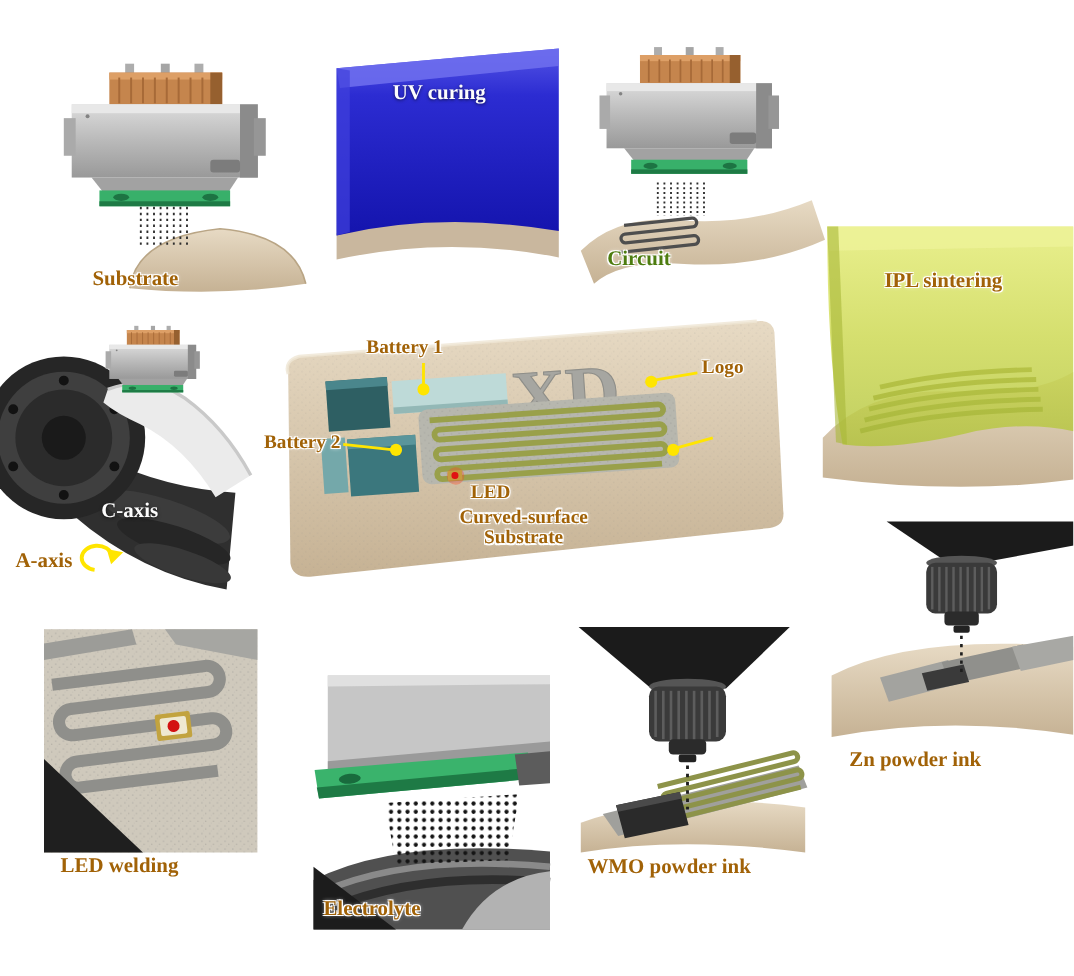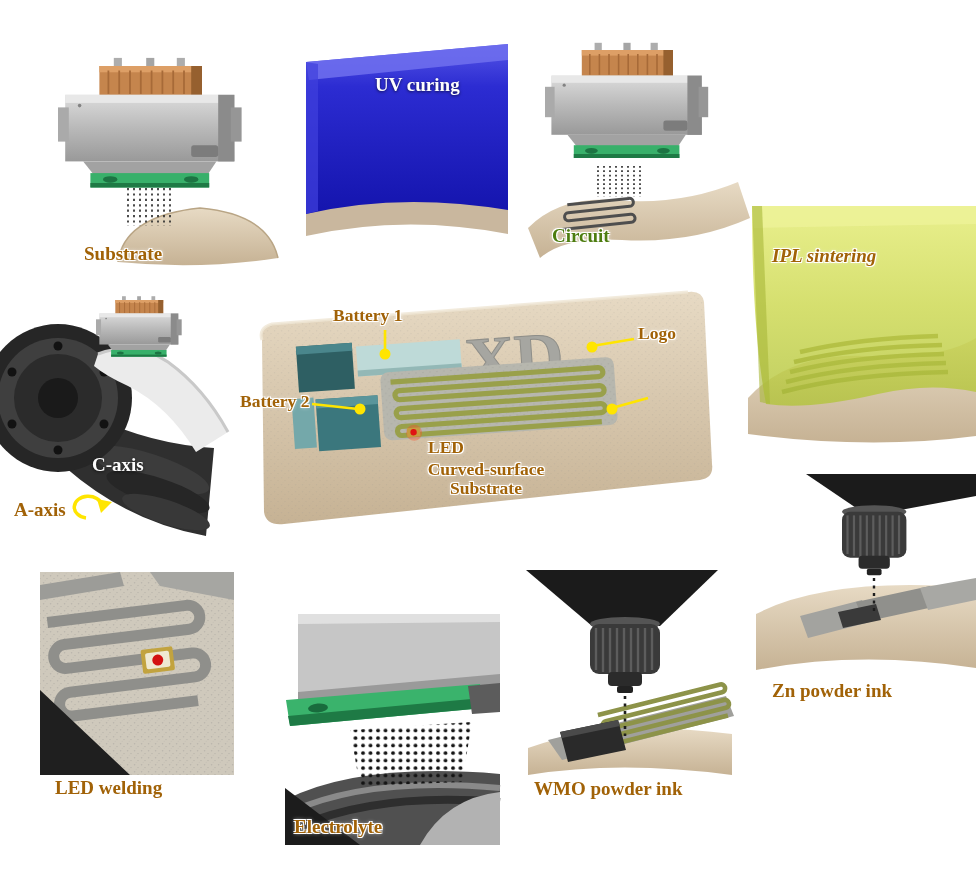--- a/index.html
+++ b/index.html
@@ -258,31 +258,31 @@
       <polygon points="856,602 930,586 938,606 864,622" fill="#90908c"></polygon>
       <polygon points="920,588 976,578 976,600 928,610" fill="#a8a8a4"></polygon>
       <polygon points="838,612 876,604 881,620 843,628" fill="#3a3a3a"></polygon>
       <polygon points="806,474 976,474 976,496 868,516" fill="#1b1b1b"></polygon>
       <use href="#nozzle" transform="translate(842,508) scale(0.92)"></use>
       <line x1="874" y1="578" x2="874" y2="612" stroke="#1e1e1e" stroke-width="2.4" stroke-dasharray="3 4.5"></line>
     </g>
   </svg>
 
   <div class="lbl" style="left:84px; top:244px;">Substrate</div>
-  <div class="lbl white" style="left:375px; top:75px;">UV curing</div>
+  <div class="lbl white" style="left:357px; top:75px;">UV curing</div>
   <div class="lbl gray" style="left:552px; top:226px;">Circuit</div>
-  <div class="lbl" style="left:772px; top:246px;font-style:italic;">IPL sintering</div>
+  <div class="lbl" style="left:804px; top:246px;">IPL sintering</div>
   <div class="lbl white" style="left:92px; top:455px;">C-axis</div>
   <div class="lbl" style="left:14px; top:500px;">A-axis</div>
 
   <div class="lbl sm" style="left:333px; top:306px;">Battery 1</div>
   <div class="lbl sm" style="left:638px; top:324px;">Logo</div>
   <div class="lbl sm" style="left:240px; top:392px;text-align:right;">Battery 2</div>
   <div class="lbl sm" style="left:392px; top:438px;padding-left:36px;">LED</div>
-  <div class="lbl sm center" style="left:398px; top:460px; width:176px;">
+  <div class="lbl sm center" style="left:388px; top:460px; width:176px;">
     <div>Curved-surface</div>
     <div>Substrate</div>
   </div>
 
   <div class="lbl" style="left:55px; top:778px;">LED welding</div>
   <div class="lbl" style="left:294px; top:817px;">Electrolyte</div>
   <div class="lbl" style="left:534px; top:779px;">WMO powder ink</div>
   <div class="lbl" style="left:772px; top:681px;">Zn powder ink</div>
 
 </div>

